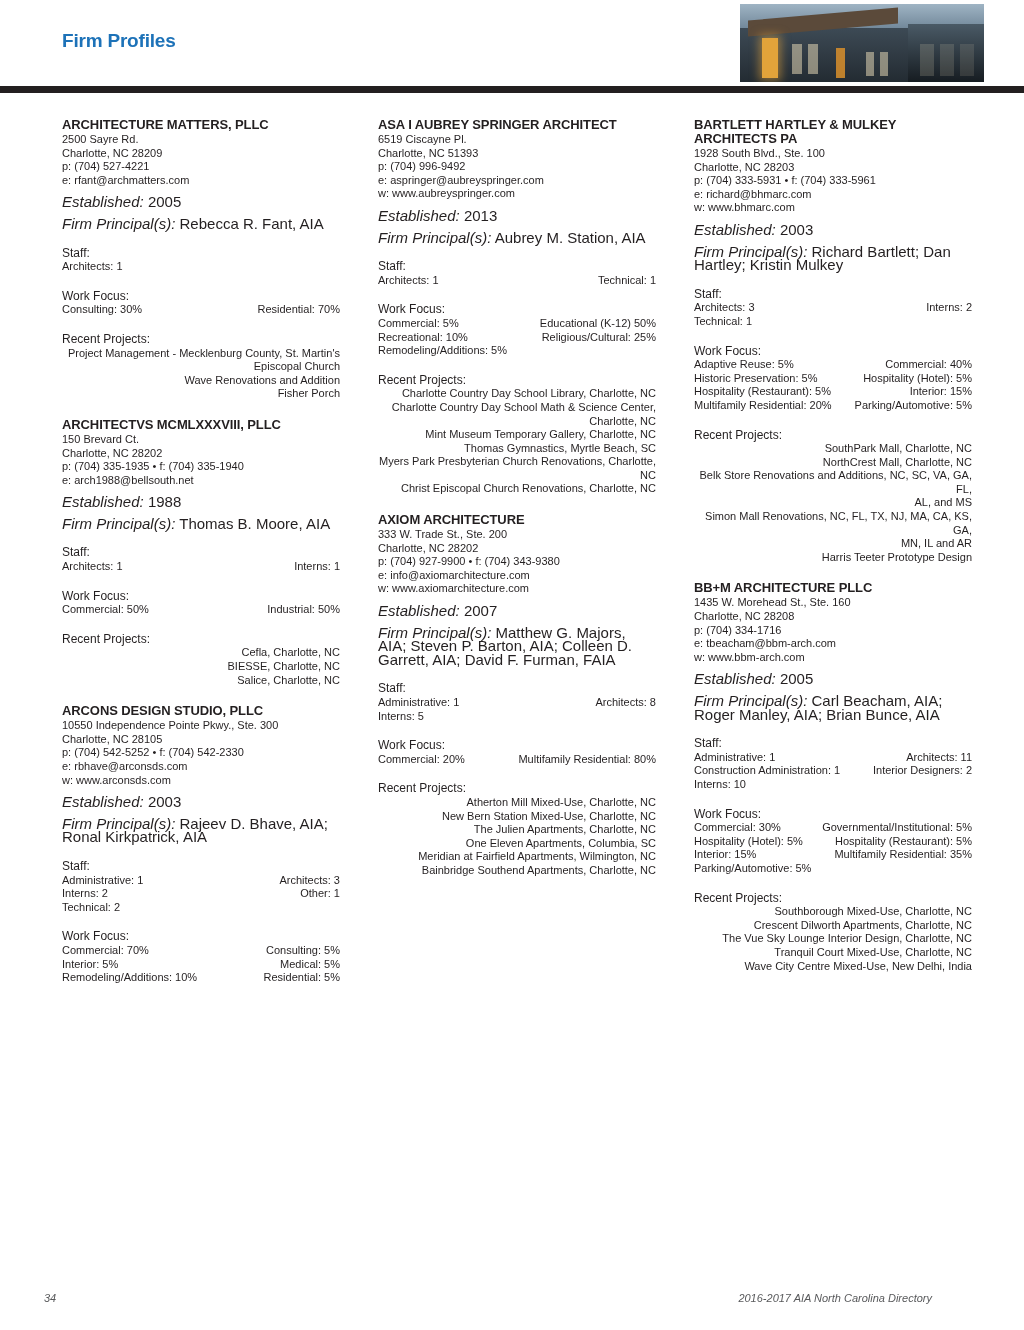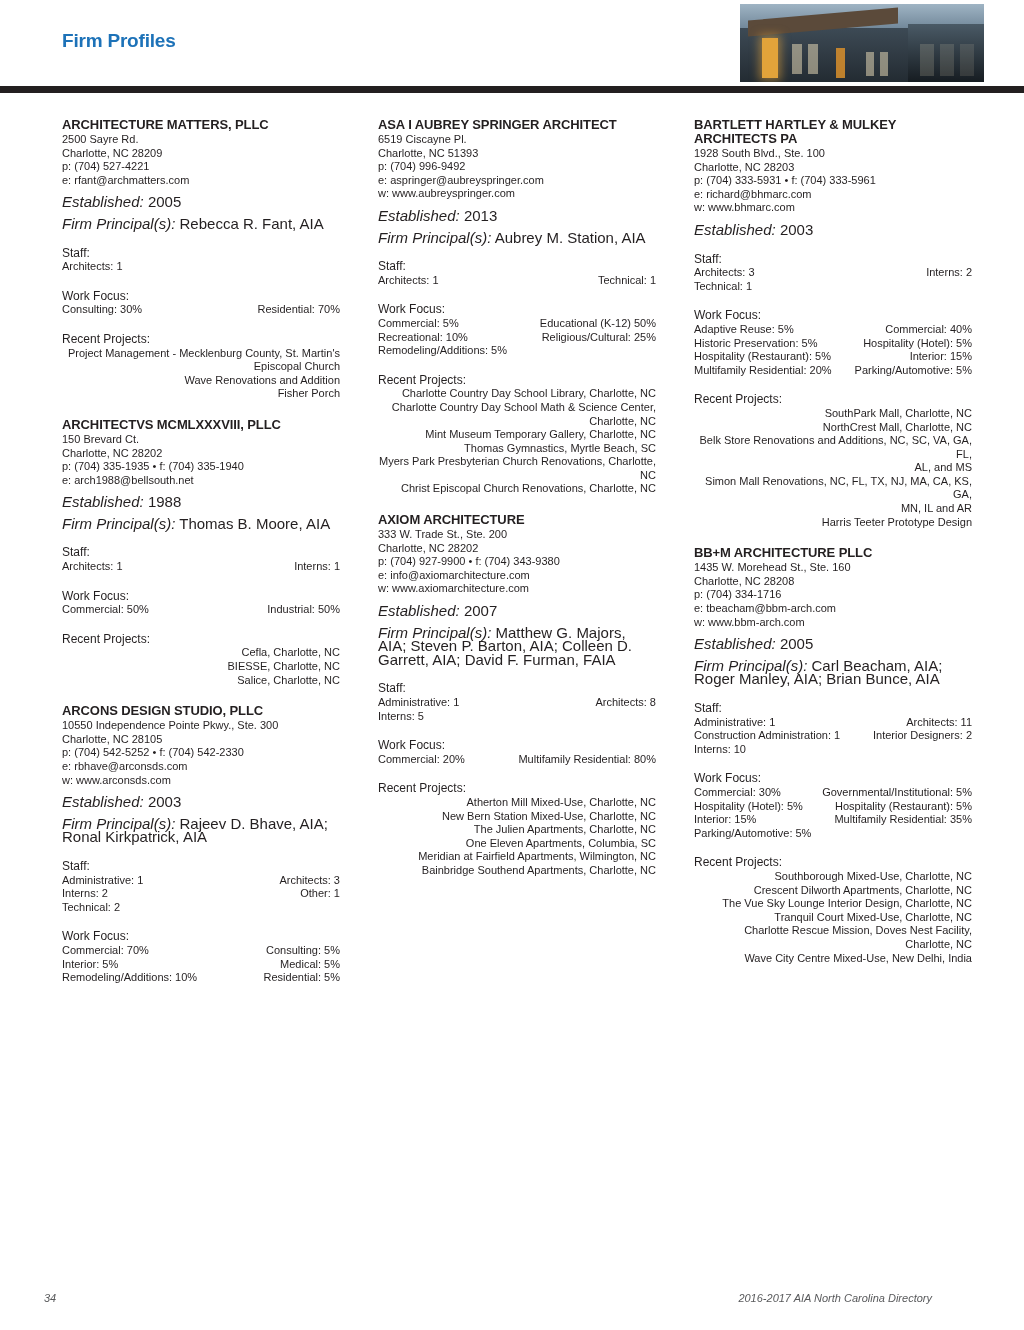--- a/index.html
+++ b/index.html
@@ -341,20 +341,21 @@
       </div>
       <div class="col">
         <div class="firm">
           <div class="firm-name">BARTLETT HARTLEY &amp; MULKEY ARCHITECTS PA</div>
           <div class="line">1928 South Blvd., Ste. 100</div>
           <div class="line">Charlotte, NC 28203</div>
           <div class="line">p: (704) 333-5931 • f: (704) 333-5961</div>
           <div class="line">e: richard@bhmarc.com</div>
           <div class="line">w: www.bhmarc.com</div>
           <div class="meta"><i>Established:</i> <span>2003</span></div>
+          <div class="meta"><i>Firm Principal(s):</i> <span>Richard Bartlett; Dan Hartley; Kristin Mulkey</span></div>
           <div class="section-label">Staff:</div>
           <div class="kv">
             <span class="l">Architects: 3</span>
             <span class="r">Interns: 2</span>
           </div>
           <div class="single">Technical: 1</div>
           <div class="section-label">Work Focus:</div>
           <div class="kv">
             <span class="l">Adaptive Reuse: 5%</span>
             <span class="r">Commercial: 40%</span>
@@ -411,21 +412,20 @@
           <div class="kv">
             <span class="l">Interior: 15%</span>
             <span class="r">Multifamily Residential: 35%</span>
           </div>
           <div class="single">Parking/Automotive: 5%</div>
           <div class="section-label">Recent Projects:</div>
           <div class="proj">Southborough Mixed-Use, Charlotte, NC</div>
           <div class="proj">Crescent Dilworth Apartments, Charlotte, NC</div>
           <div class="proj">The Vue Sky Lounge Interior Design, Charlotte, NC</div>
           <div class="proj">Tranquil Court Mixed-Use, Charlotte, NC</div>
-          <div class="proj">Charlotte Rescue Mission, Doves Nest Facility, Charlotte, NC</div>
           <div class="proj">Wave City Centre Mixed-Use, New Delhi, India</div>
         </div>
       </div>
     </div>
 
   <div class="footer">
     <div class="page-num">34</div>
     <div class="footer-text">2016-2017 AIA North Carolina Directory</div>
   </div>
 

